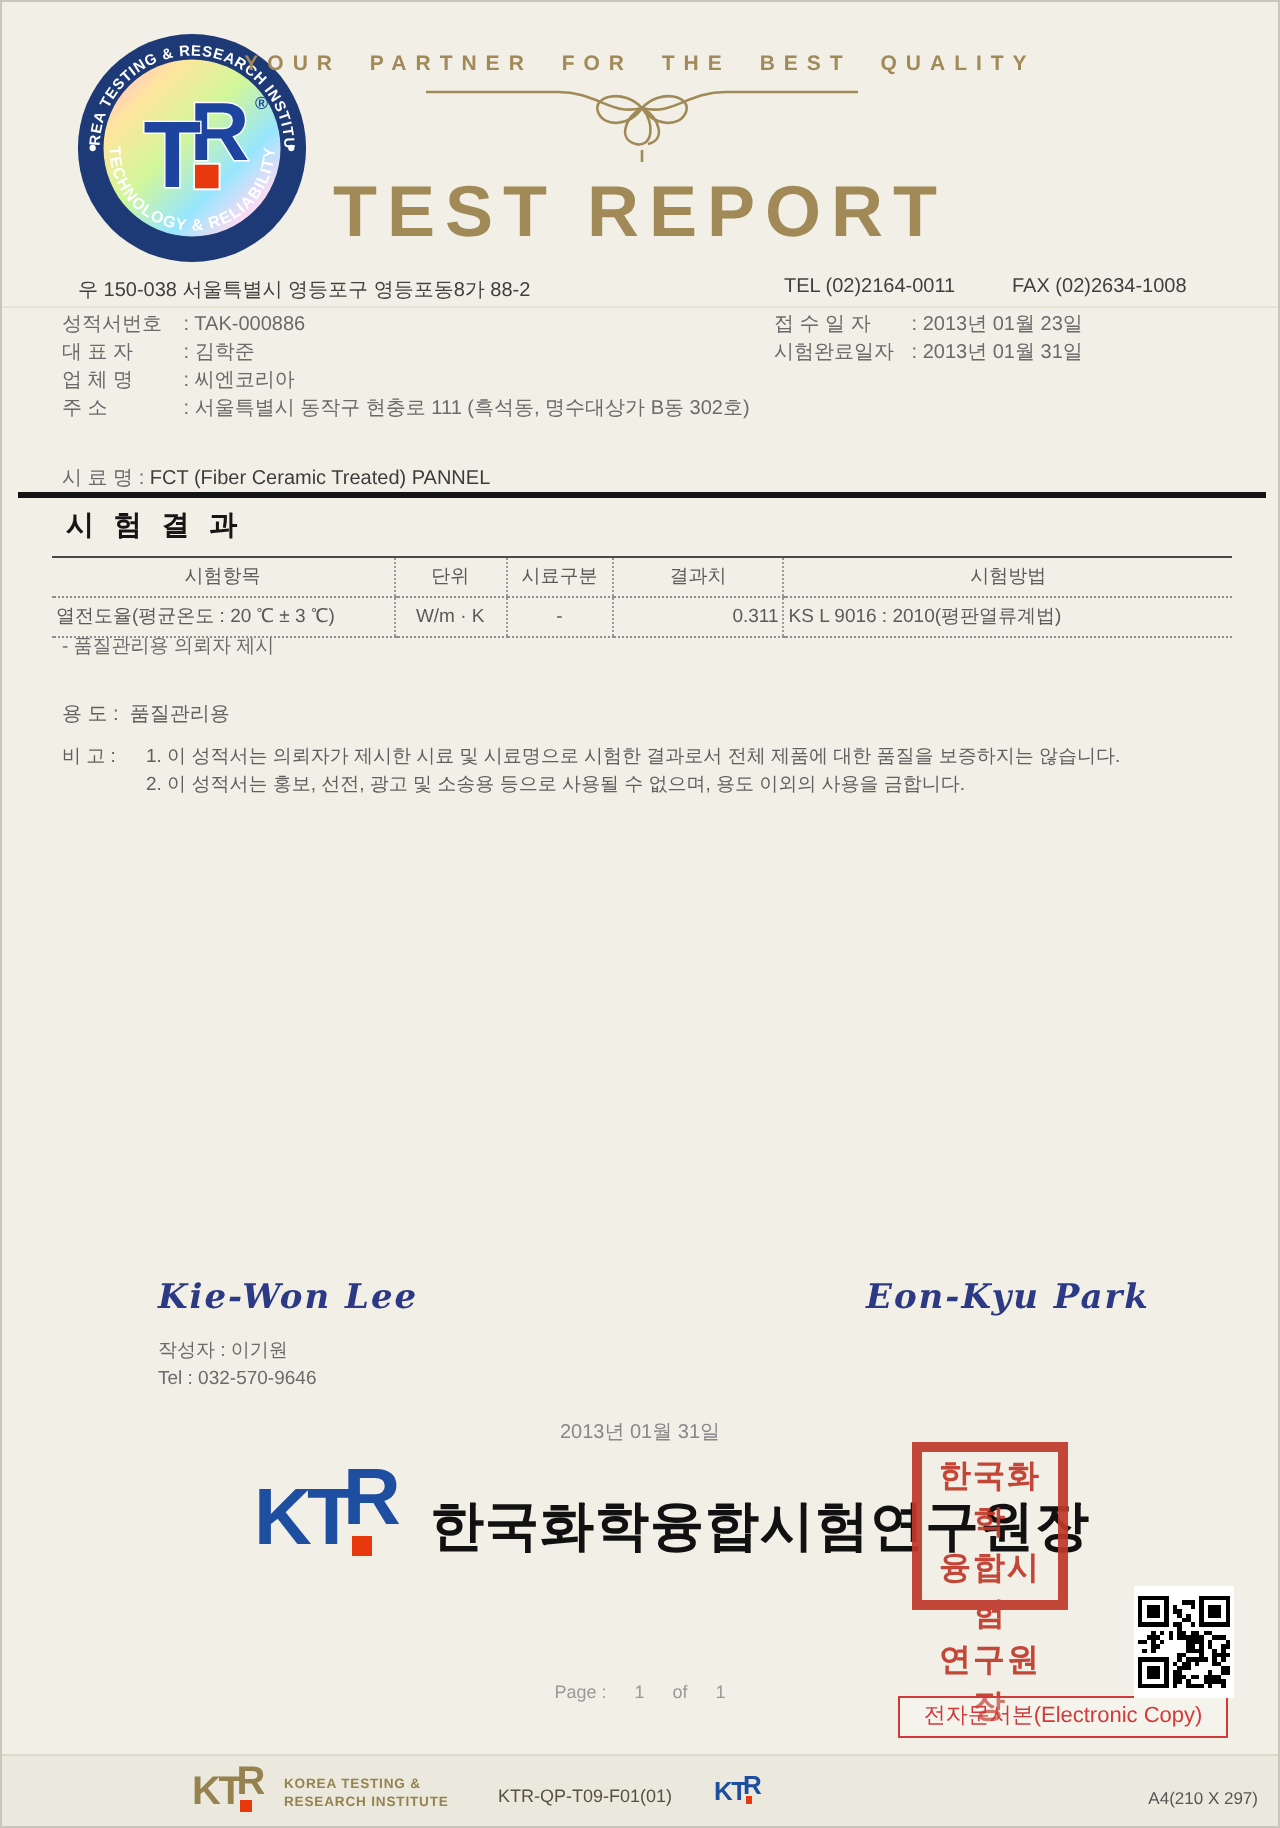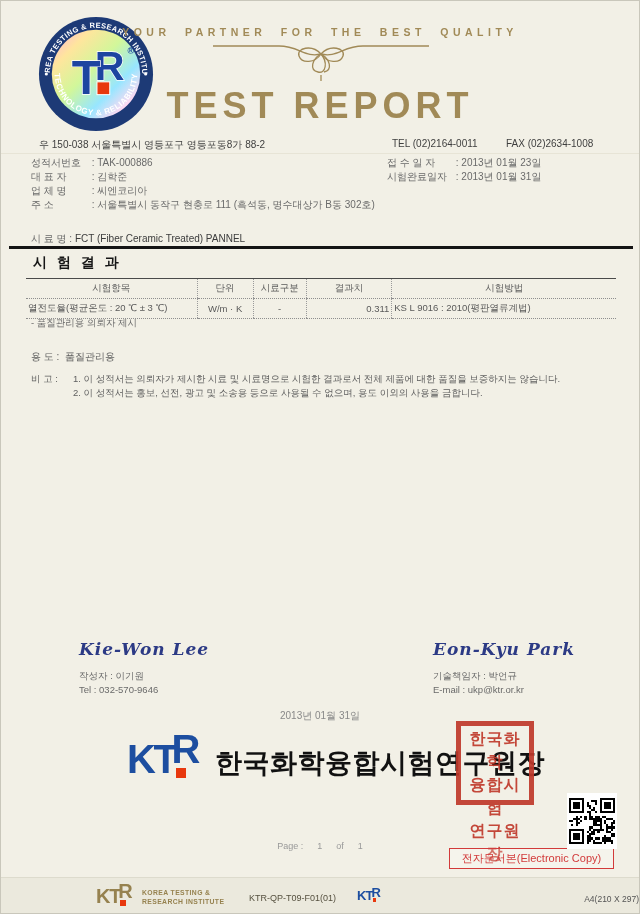--- a/index.html
+++ b/index.html
@@ -95,21 +95,21 @@
 
   
   .footer-bar { left:0; right:0; top:876px; height:38px; background:#ebe9dd;
     border-top:1px solid #dddbcd; }
   .f-logo { position:absolute; left:95px; top:8px; font-size:20px; color:#96824f; }
   .f-logo .sq { background:#e8380d; }
   .f-name { position:absolute; left:141px; top:11px; font-size:6.8px; font-weight:bold;
     color:#96824f; line-height:8.5px; letter-spacing:0.4px; }
   .f-code { position:absolute; left:248px; top:15px; font-size:9px; color:#55503f; }
   .f-clogo { position:absolute; left:356px; top:11px; font-size:13px; }
-  .f-paper { position:absolute; right:0; top:16px; font-size:8.5px; color:#555; }
+  .f-paper { position:absolute; right:10px; top:16px; font-size:8.5px; color:#555; }
 </style>
 </head>
 <body>
 
 <div id="page">
 
   
   <div class="abs emblem">
     <svg viewBox="0 0 120 120" width="118" height="118">
       <defs>
@@ -226,24 +226,20 @@
     </div>
   </div>
 
   
   <div class="abs sig-script sig-left-name">Kie-Won Lee</div>
   <div class="abs sig-meta sig-left-meta">
     <div>작성자 : 이기원</div>
     <div>Tel : 032-570-9646</div>
   </div>
   <div class="abs sig-script sig-right-name">Eon-Kyu Park</div>
-  <div class="abs sig-meta sig-right-meta">
-    <div>기술책임자 : 박언규</div>
-    <div>E-mail : ukp@ktr.or.kr</div>
-  </div>
 
   
   <div class="abs issue-date">2013년 01월 31일</div>
   <div class="abs org-logo ktr-logo">
     <span class="kt">KT</span><span class="r">R</span><span class="sq"></span>
   </div>
   <div class="abs org-title">한국화학융합시험연구원장</div>
   <div class="abs seal">
     <div>한국화학</div>
     <div>융합시험</div>

